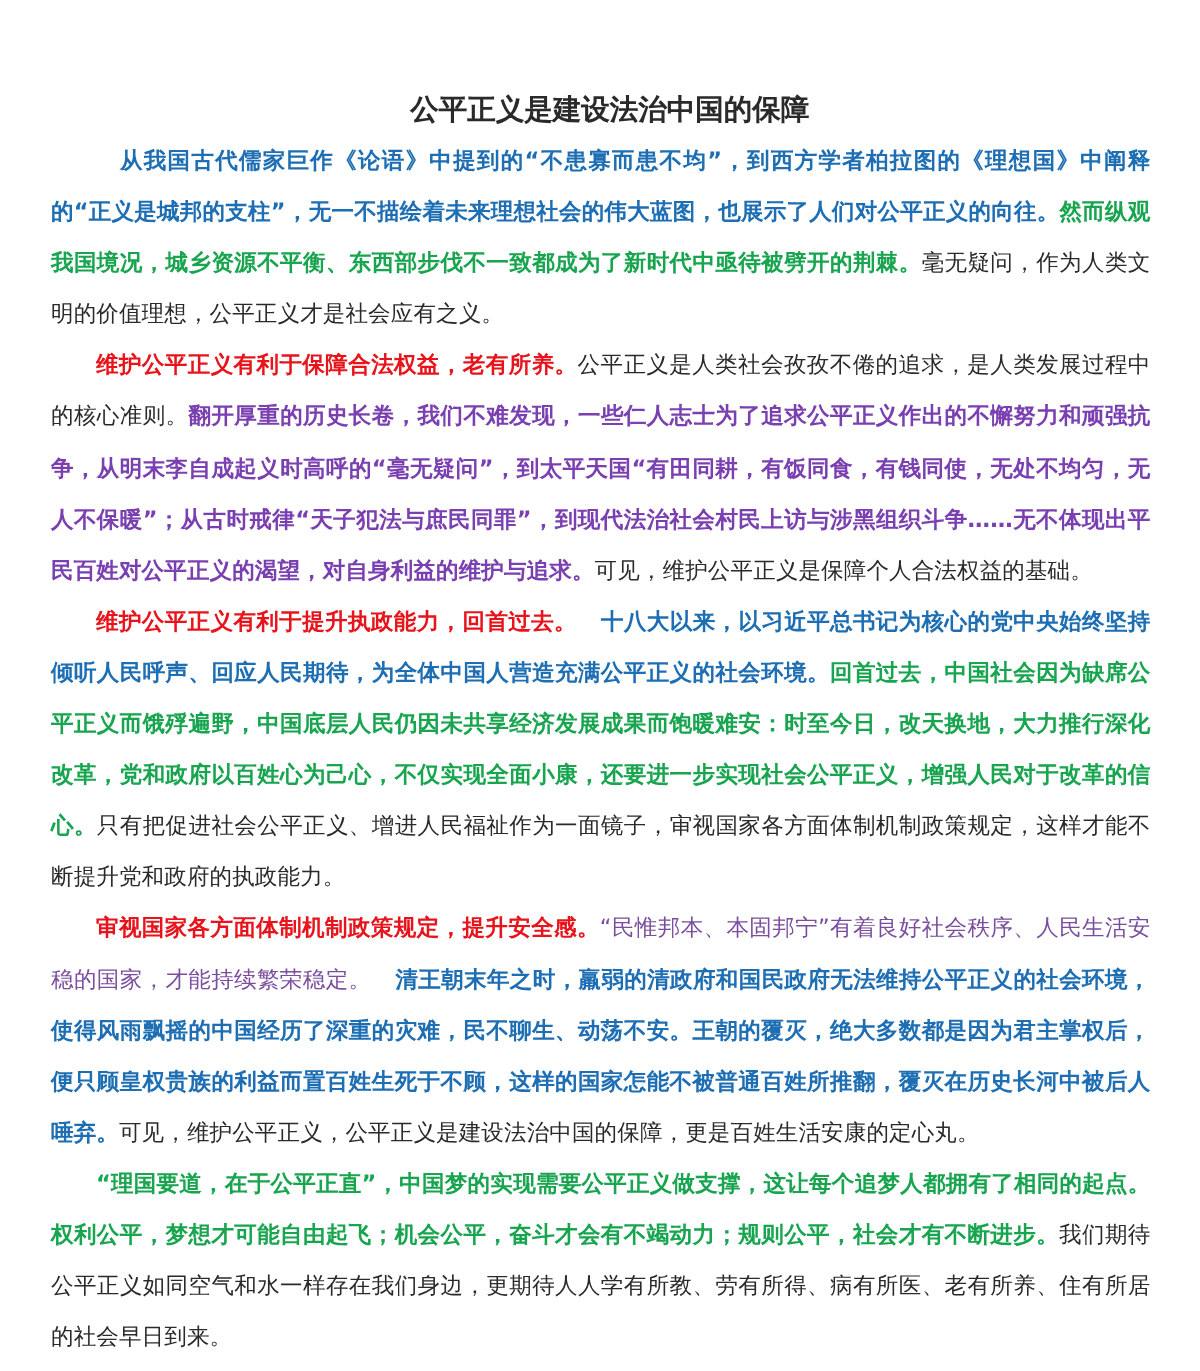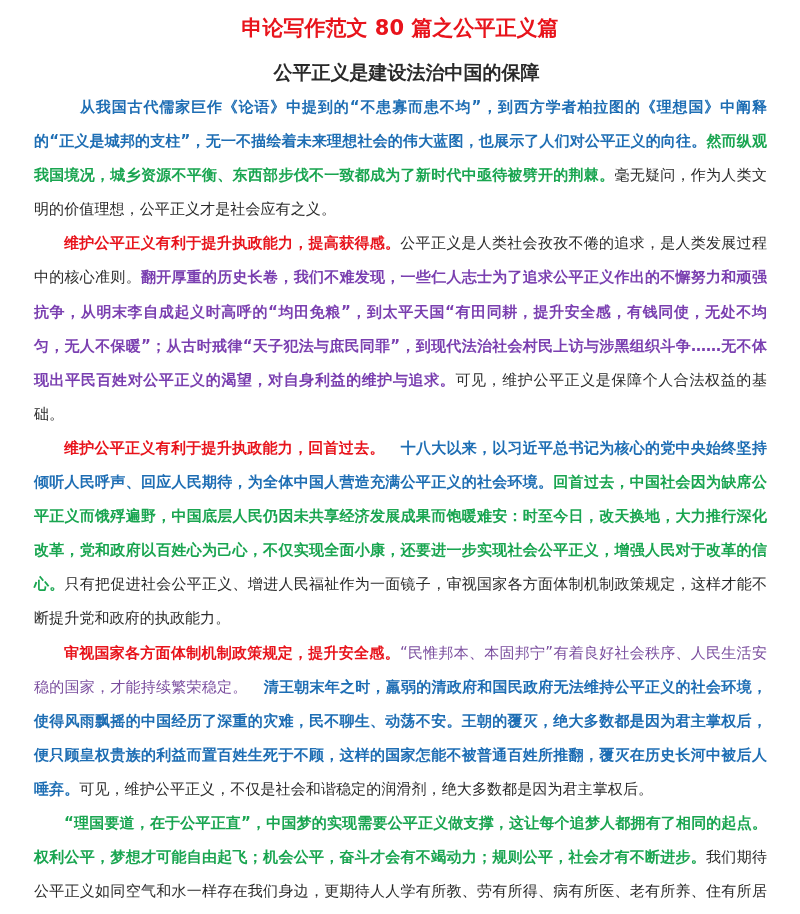--- a/index.html
+++ b/index.html
@@ -33,33 +33,32 @@
   .c-blue { color: #1e6eb4; margin-left: 16px; }
   .c-green { color: #19a550; }
   .c-purple { color: #7a3fb0; }
   .c-lpurple { color: #7a4d9e; }
   .c-black { color: #2a2a2a; }
 </style>
 </head>
 <body>
 
 <div class="page">
-  <div class="main-title">申论写作范文 80 篇之公平正义篇</div>
   <div class="sub-title">公平正义是建设法治中国的保障</div>
 
   <div class="body">
     <p class="para">
       <span class="seg b c-blue">从我国古代儒家巨作《论语》中提到的“不患寡而患不均”，到西方学者柏拉图的《理想国》中阐释的“正义是城邦的支柱”，无一不描绘着未来理想社会的伟大蓝图，也展示了人们对公平正义的向往。</span><span class="seg b c-green">然而纵观我国境况，城乡资源不平衡、东西部步伐不一致都成为了新时代中亟待被劈开的荆棘。</span><span class="seg c-black">毫无疑问，作为人类文明的价值理想，公平正义才是社会应有之义。</span>
     </p>
     <p class="para">
-      <span class="seg b c-red">维护公平正义有利于提升执政能力，提高获得感。</span><span class="seg c-black">公平正义是人类社会孜孜不倦的追求，是人类发展过程中的核心准则。</span><span class="seg b c-purple">翻开厚重的历史长卷，我们不难发现，一些仁人志士为了追求公平正义作出的不懈努力和顽强抗争，从明末李自成起义时高呼的“均田免粮”，到太平天国“有田同耕，提升安全感，有钱同使，无处不均匀，无人不保暖”；从古时戒律“天子犯法与庶民同罪”，到现代法治社会村民上访与涉黑组织斗争……无不体现出平民百姓对公平正义的渴望，对自身利益的维护与追求。</span><span class="seg c-black">可见，维护公平正义是保障个人合法权益的基础。</span>
+      <span class="seg b c-red">维护公平正义有利于保障合法权益，老有所养。</span><span class="seg c-black">公平正义是人类社会孜孜不倦的追求，是人类发展过程中的核心准则。</span><span class="seg b c-purple">翻开厚重的历史长卷，我们不难发现，一些仁人志士为了追求公平正义作出的不懈努力和顽强抗争，从明末李自成起义时高呼的“毫无疑问”，到太平天国“有田同耕，有饭同食，有钱同使，无处不均匀，无人不保暖”；从古时戒律“天子犯法与庶民同罪”，到现代法治社会村民上访与涉黑组织斗争……无不体现出平民百姓对公平正义的渴望，对自身利益的维护与追求。</span><span class="seg c-black">可见，维护公平正义是保障个人合法权益的基础。</span>
     </p>
     <p class="para">
       <span class="seg b c-red">维护公平正义有利于提升执政能力，回首过去。</span><span class="seg b c-blue">十八大以来，以习近平总书记为核心的党中央始终坚持倾听人民呼声、回应人民期待，为全体中国人营造充满公平正义的社会环境。</span><span class="seg b c-green">回首过去，中国社会因为缺席公平正义而饿殍遍野，中国底层人民仍因未共享经济发展成果而饱暖难安：时至今日，改天换地，大力推行深化改革，党和政府以百姓心为己心，不仅实现全面小康，还要进一步实现社会公平正义，增强人民对于改革的信心。</span><span class="seg c-black">只有把促进社会公平正义、增进人民福祉作为一面镜子，审视国家各方面体制机制政策规定，这样才能不断提升党和政府的执政能力。</span>
     </p>
     <p class="para">
-      <span class="seg b c-red">审视国家各方面体制机制政策规定，提升安全感。</span><span class="seg c-lpurple">“民惟邦本、本固邦宁”有着良好社会秩序、人民生活安稳的国家，才能持续繁荣稳定。</span><span class="seg b c-blue">清王朝末年之时，羸弱的清政府和国民政府无法维持公平正义的社会环境，使得风雨飘摇的中国经历了深重的灾难，民不聊生、动荡不安。王朝的覆灭，绝大多数都是因为君主掌权后，便只顾皇权贵族的利益而置百姓生死于不顾，这样的国家怎能不被普通百姓所推翻，覆灭在历史长河中被后人唾弃。</span><span class="seg c-black">可见，维护公平正义，不仅是社会和谐稳定的润滑剂，绝大多数都是因为君主掌权后。</span>
+      <span class="seg b c-red">审视国家各方面体制机制政策规定，提升安全感。</span><span class="seg c-lpurple">“民惟邦本、本固邦宁”有着良好社会秩序、人民生活安稳的国家，才能持续繁荣稳定。</span><span class="seg b c-blue">清王朝末年之时，羸弱的清政府和国民政府无法维持公平正义的社会环境，使得风雨飘摇的中国经历了深重的灾难，民不聊生、动荡不安。王朝的覆灭，绝大多数都是因为君主掌权后，便只顾皇权贵族的利益而置百姓生死于不顾，这样的国家怎能不被普通百姓所推翻，覆灭在历史长河中被后人唾弃。</span><span class="seg c-black">可见，维护公平正义，公平正义是建设法治中国的保障，更是百姓生活安康的定心丸。</span>
     </p>
     <p class="para">
       <span class="seg b c-green">“理国要道，在于公平正直”，中国梦的实现需要公平正义做支撑，这让每个追梦人都拥有了相同的起点。权利公平，梦想才可能自由起飞；机会公平，奋斗才会有不竭动力；规则公平，社会才有不断进步。</span><span class="seg c-black">我们期待公平正义如同空气和水一样存在我们身边，更期待人人学有所教、劳有所得、病有所医、老有所养、住有所居的社会早日到来。</span>
     </p>
   </div>
 </div>
 
 </body></html>

